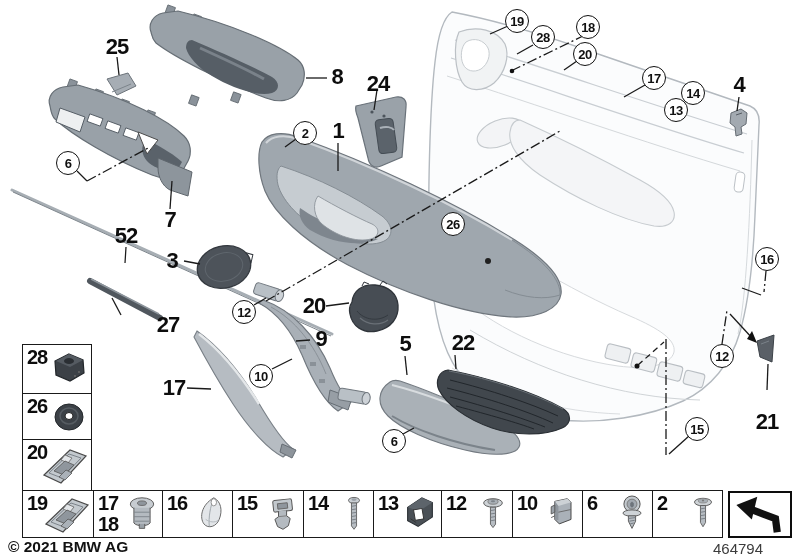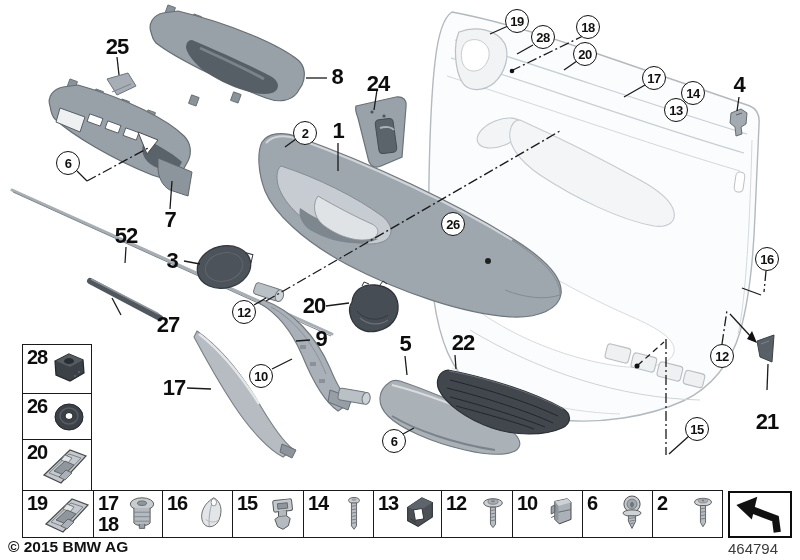--- a/index.html
+++ b/index.html
@@ -12,21 +12,21 @@
            font-weight:bold;font-size:13px;line-height:1;color:#111;letter-spacing:-0.5px}
   .plabel{position:absolute;transform:translate(-50%,-50%);font-weight:bold;font-size:22px;
           color:#0d0d0d;letter-spacing:-1px;white-space:nowrap}
   .cell{position:absolute;box-sizing:border-box;border:1.3px solid #1a1a1a;background:#fff}
   .cell .num{position:absolute;left:4px;top:1px;font-weight:bold;font-size:20px;color:#0d0d0d;letter-spacing:-1px}
   .cell .num.second{top:22px}
   .cell .icon{position:absolute;right:2px;top:50%;transform:translateY(-50%);line-height:0}
   #arrow-box{position:absolute;left:728px;top:491px;width:64px;height:47px;box-sizing:border-box;
              border:2.6px solid #0d0d0d;background:#fff;display:flex;align-items:center;justify-content:center}
   #copyright{position:absolute;left:8px;top:538px;font-size:15.5px;font-weight:bold;color:#111;white-space:nowrap}
-  #doc-number{position:absolute;left:713px;top:540px;width:80px;text-align:center;font-size:15px;color:#3c3c3c}
+  #doc-number{position:absolute;left:713px;top:540px;width:80px;text-align:left;font-size:15px;color:#3c3c3c}
 </style>
 </head>
 <body>
 
 <div id="stage">
 
   <svg id="art" width="800" height="560" viewBox="0 0 800 560">
 
     <g>
       <path d="M12,190 L332,334" stroke="#a7aeb4" stroke-width="3" stroke-linecap="round" fill="none"></path>
@@ -378,15 +378,15 @@
       </div>
     </div>
 
   <div id="arrow-box">
     <span id="arrow-glyph" style="line-height:0"><svg width="54" height="40" viewBox="0 0 56 44">
           <path d="M47,41 L45,26 L16,15" fill="none" stroke="#111" stroke-width="8"></path>
           <polygon points="2,11 25,2 19,27" fill="#111"></polygon>
         </svg></span>
   </div>
 
-  <div id="copyright">© 2015 BMW AG</div>
+  <div id="copyright">© 2021 BMW AG</div>
   <div id="doc-number">464794</div>
 </div>
 
 </body></html>

